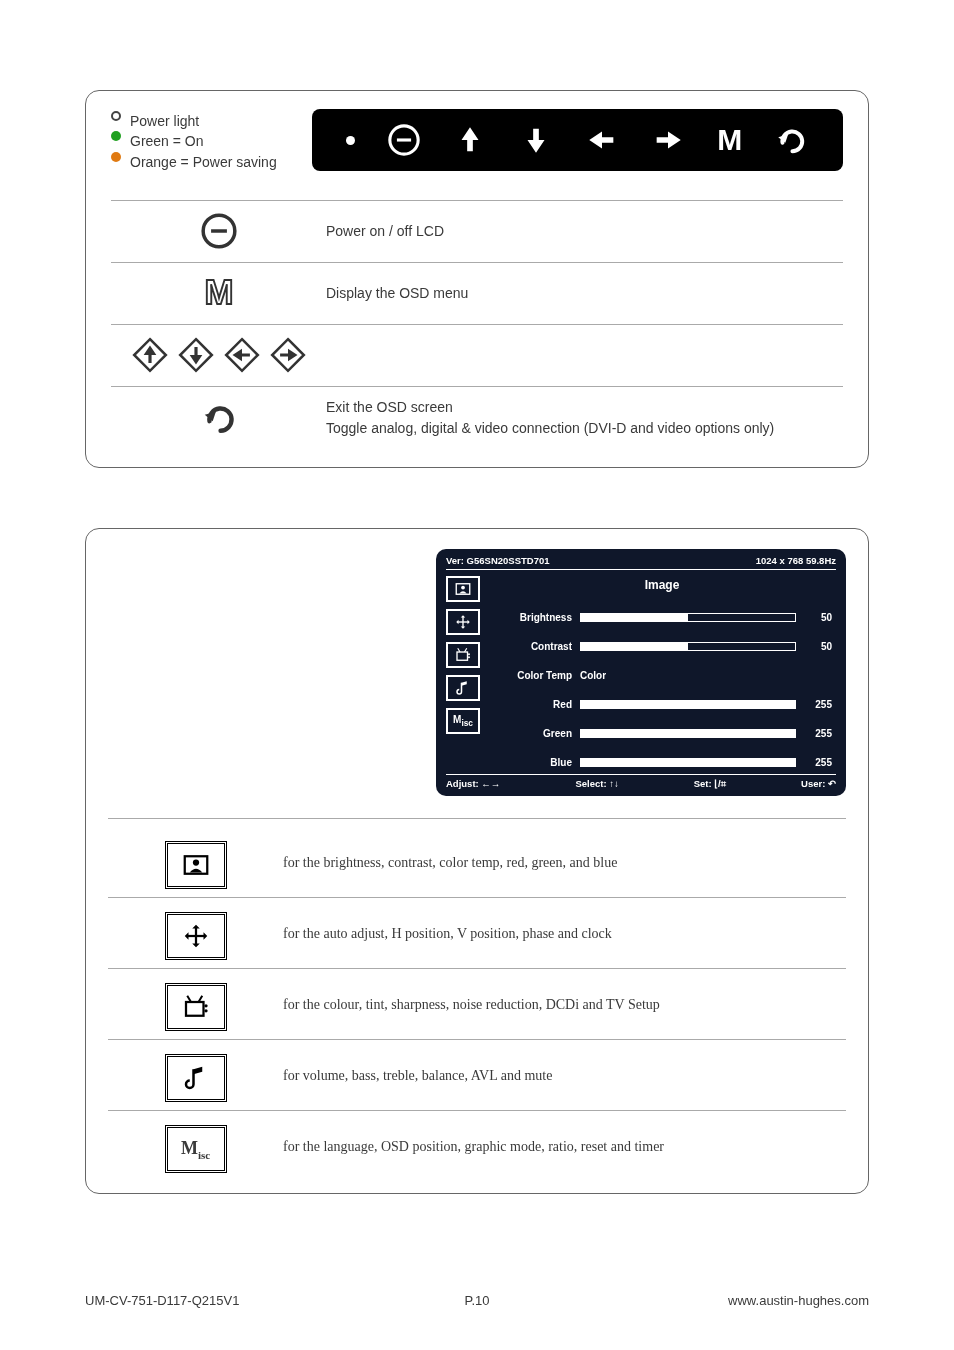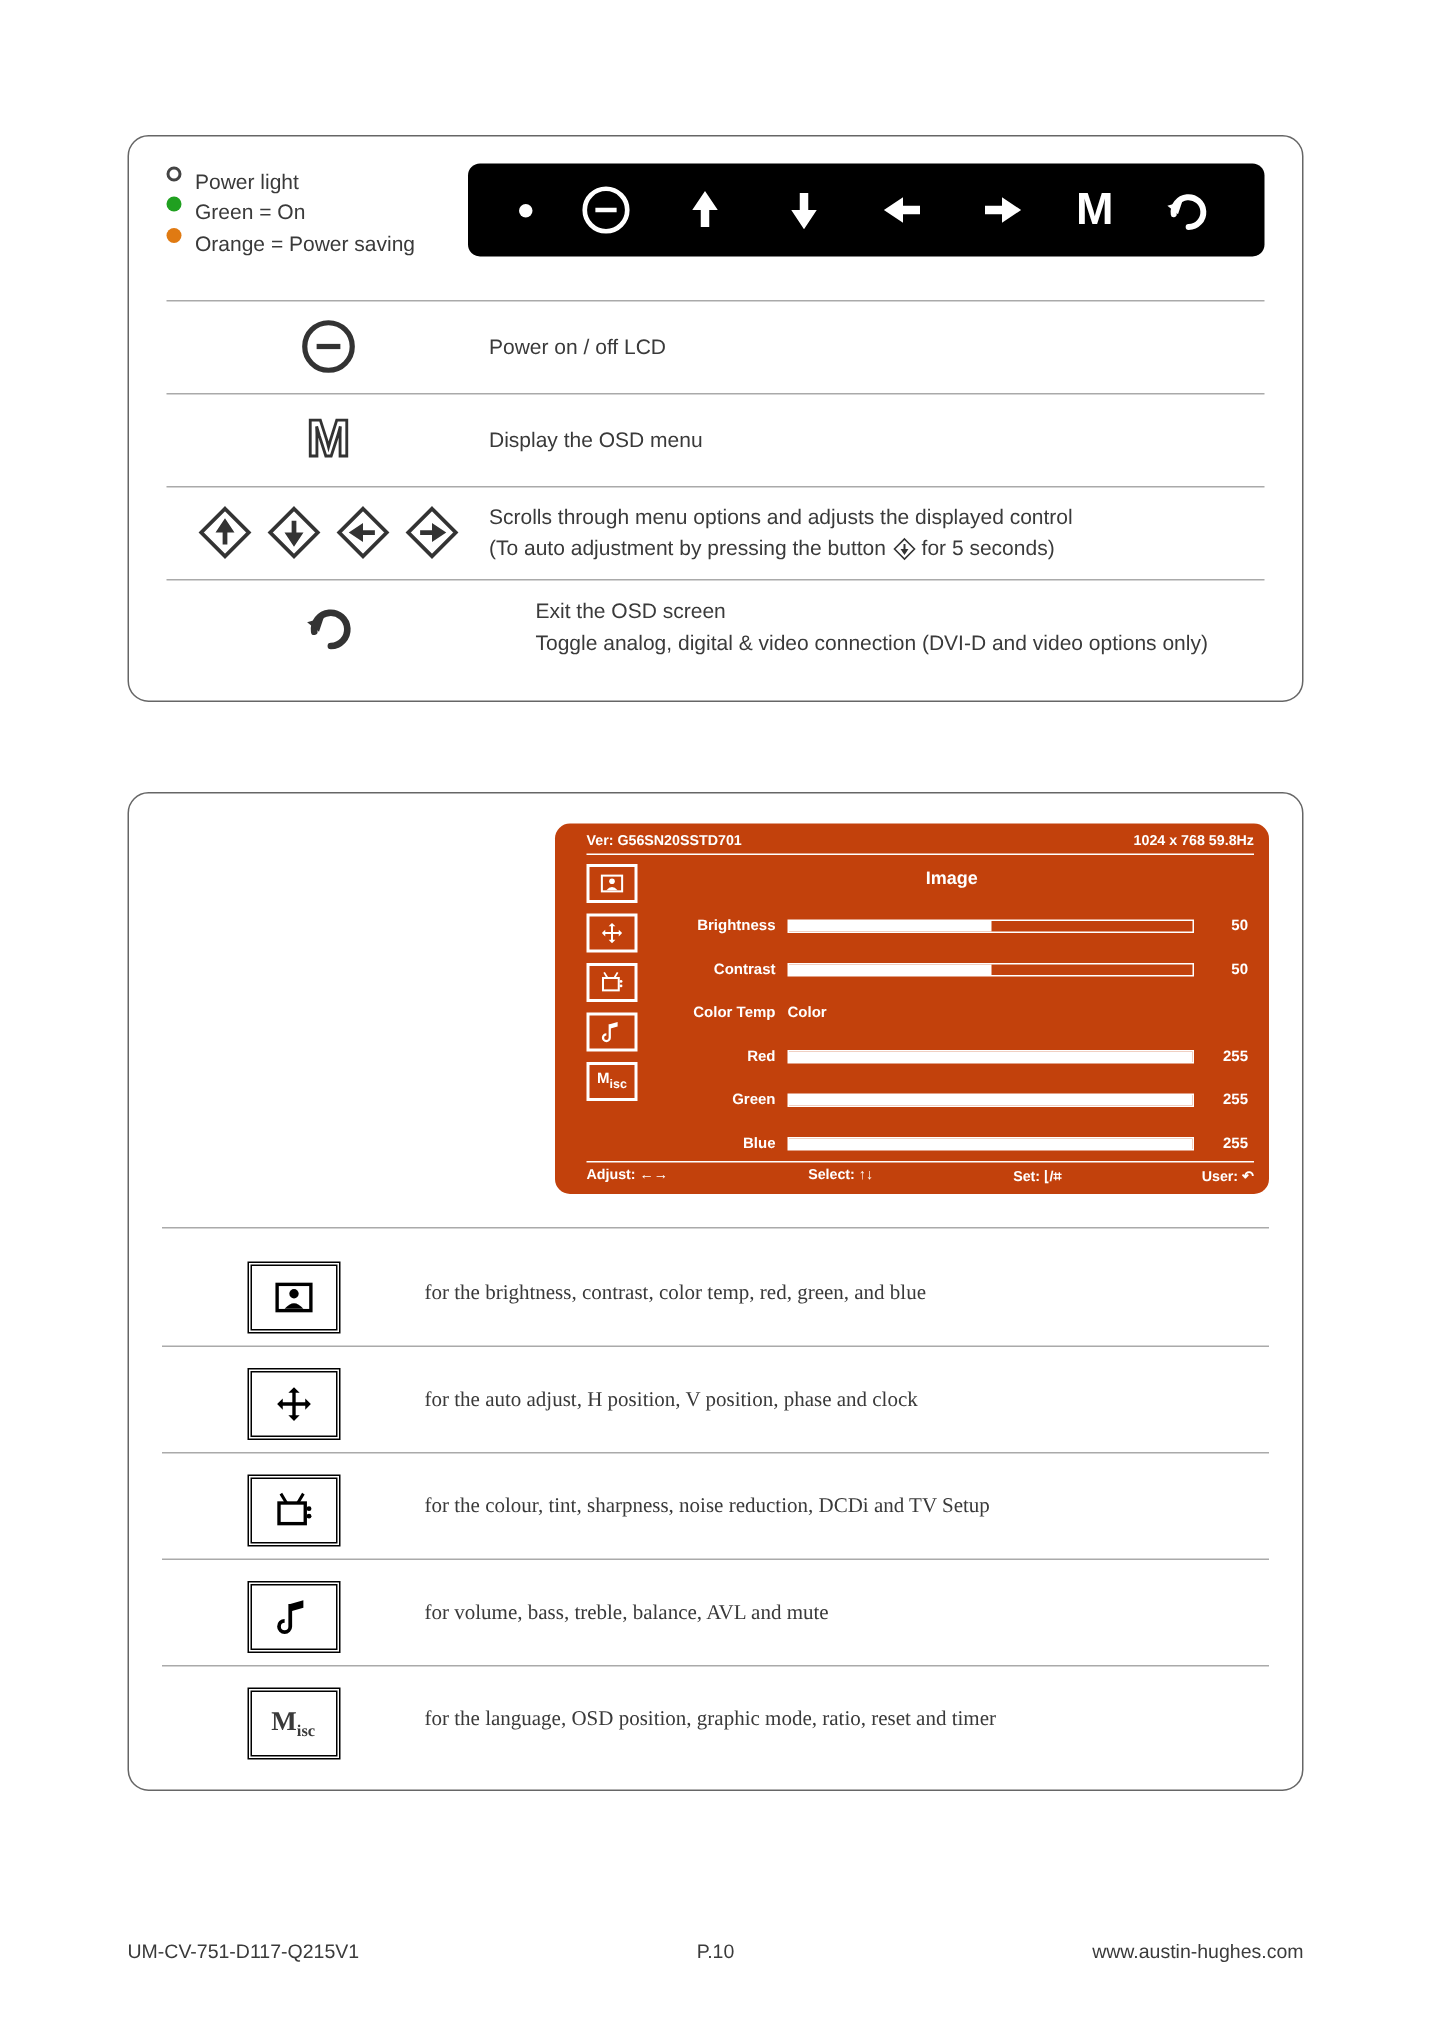--- a/index.html
+++ b/index.html
@@ -46,40 +46,40 @@
   .panel svg { width: 34px; height: 34px; }
   .panel .led { width: 9px; height: 9px; background: #fff; border-radius: 50%; }
   .panel .m-letter { font-weight: 700; font-size: 30px; font-family: Arial, sans-serif; }
   .table-row {
     display: flex;
     align-items: center;
     border-bottom: 1px solid #aaa;
     min-height: 62px;
     padding: 6px 0;
   }
-  .table-row:last-child { border-bottom: none; gap: 31px; }
+  .table-row:last-child { border-bottom: none; }
   .iconcell {
     width: 215px;
     display: flex;
     align-items: center;
     justify-content: center;
     gap: 8px;
   }
   .iconcell svg { width: 38px; height: 38px; }
   .desc { font-size: 14px; line-height: 1.5; }
   .desc .inline-svg { display:inline-block; vertical-align:-4px; width:16px; height:16px; }
   
   .card2 { padding: 20px 22px 12px 22px; }
   .osdwrap { display:flex; justify-content:flex-end; border-bottom:1px solid #aaa; padding-bottom:22px; margin-bottom:8px;}
   .osd {
-    width: 476px;
-    background: #c2410c;
+    width: 410px;
+    background: #0f172a;
     color: #fff;
     border-radius: 10px;
-    padding: 6px 10px 6px 21px;
+    padding: 6px 10px 6px 10px;
     font-size: 10px;
   }
   .osd-top { display:flex; justify-content:space-between; border-bottom:1px solid #fff; padding: 0 0 3px 0; font-weight:700; font-size:9.5px;}
   .osd-body { display:flex; padding:6px 0;}
   .osd-icons { display:flex; flex-direction:column; gap:7px; margin-right:12px; }
   .osd-iconbox {
     width: 34px; height: 26px;
     border: 2px solid #fff;
     display:flex; align-items:center; justify-content:center;
   }
@@ -247,28 +247,20 @@
         </svg>
       <svg viewBox="0 0 24 24" style="color:#333">
           <use href="#i-down"></use>
         </svg>
       <svg viewBox="0 0 24 24" style="color:#333">
           <use href="#i-left"></use>
         </svg>
       <svg viewBox="0 0 24 24" style="color:#333">
           <use href="#i-right"></use>
         </svg>
-    </div>
-    <div class="desc">
-      <span>Scrolls through menu options and adjusts the displayed control</span><br>
-      <span>(To auto adjustment by pressing the button</span>
-      <svg class="inline-svg" viewBox="0 0 24 24" style="color:#333">
-          <use href="#i-down"></use>
-        </svg>
-      <span>for 5 seconds)</span>
     </div>
   </div>
 
   <div class="table-row">
     <div class="iconcell">
         <svg viewBox="0 0 24 24" style="color:#333">
           <use href="#i-exit"></use>
         </svg>
       </div>
     <div class="desc">

